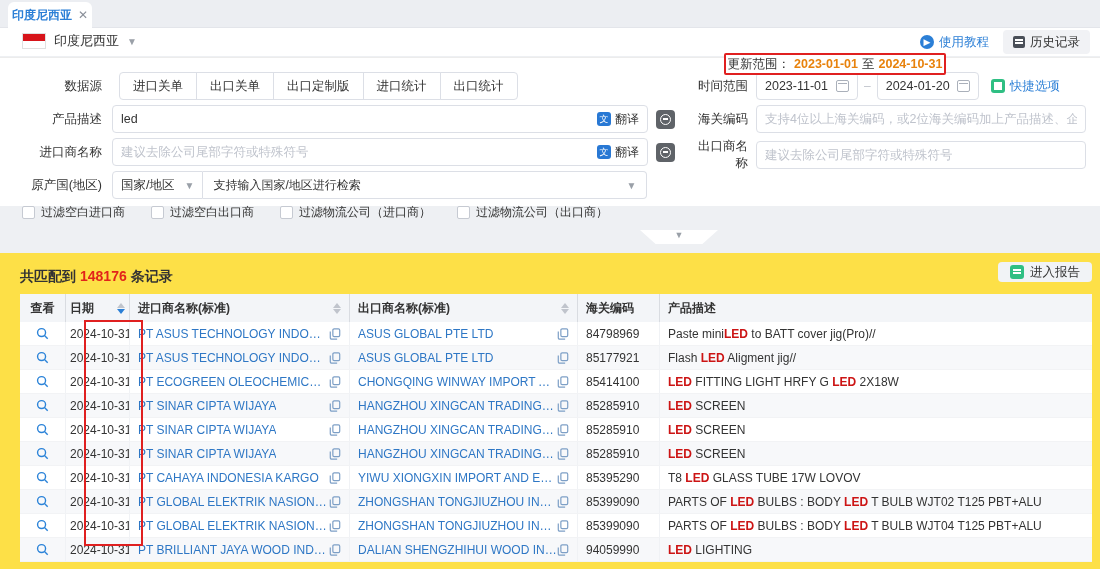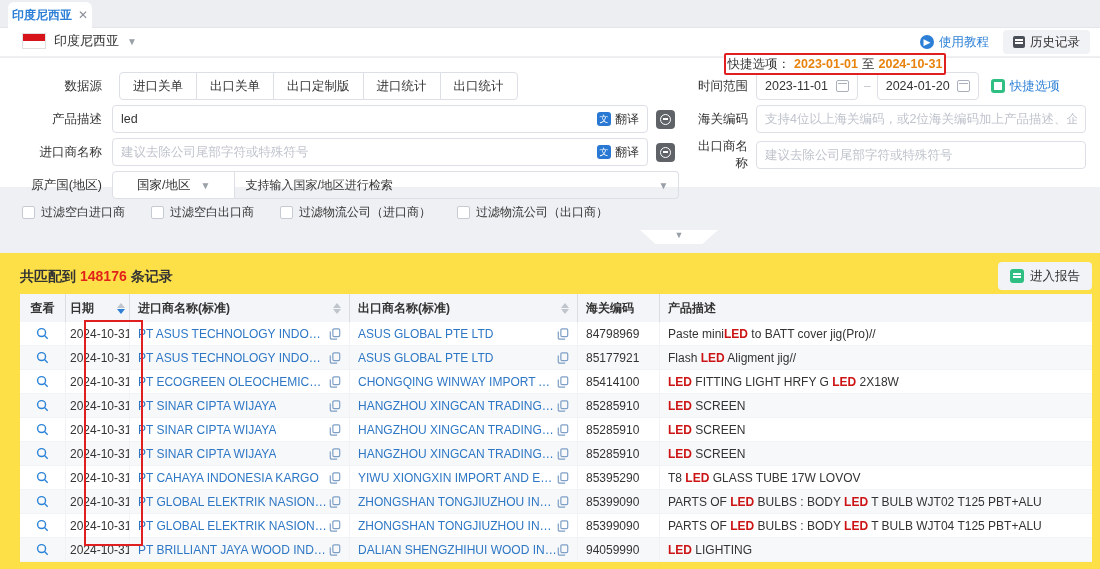--- a/index.html
+++ b/index.html
@@ -22,21 +22,21 @@
   .chev { color:#9aa0a8; font-size:10px; }
   .hdr-right { position:absolute; right:10px; top:0; height:28px; display:flex; align-items:center; gap:14px; }
   .tutorial { display:flex; align-items:center; gap:5px; color:#2b7fd6; font-size:12.5px; cursor:pointer; }
   .tut-ic { width:14px; height:14px; border-radius:50%; background:#2b7fd6; color:#fff; font-size:9px; display:flex; align-items:center; justify-content:center; }
   .histbtn { display:flex; align-items:center; gap:5px; background:#f1f2f5; border-radius:4px; height:24px; padding:0 10px; font-size:12.5px; color:#333; cursor:pointer; }
   .hist-ic { width:12px; height:12px; background:#4a4f58; border-radius:2px; position:relative; }
   .hist-ic:before { content:""; position:absolute; left:2px; top:3px; width:8px; height:1.5px; background:#fff; box-shadow:0 3px 0 #fff; }
   .corner-ic { position:absolute; right:-6px; top:31px; width:18px; height:18px; background:#f7b32b; border-radius:3px; }
 
   
-  .filters { position:absolute; left:0; top:57px; width:1100px; height:130px; background:#fff; border-top:1px solid #ececec; }
+  .filters { position:absolute; left:0; top:57px; width:1100px; height:149px; background:#fff; border-top:1px solid #ececec; }
   .frow { position:absolute; display:flex; align-items:center; }
   .flabel { width:92px; text-align:right; padding-right:10px; font-size:12.5px; color:#333; }
   .flabel-r { width:66px; text-align:right; padding-right:8px; font-size:12.5px; color:#333; }
 
   .dsgroup { display:flex; }
   .dsbtn { height:28px; padding:0 13px; background:#fff; border:1px solid #dcdfe6; font-size:12.5px; color:#333; margin-left:-1px; cursor:pointer; display:flex; align-items:center; }
   .dsbtn:first-child { border-radius:4px 0 0 4px; margin-left:7px; }
   .dsbtn:last-child { border-radius:0 4px 4px 0; }
   .dsbtn.active { background:#e9f4ff; color:#2f8ce0; border-color:#9fd0f5; z-index:2; position:relative; }
 
@@ -53,38 +53,38 @@
      linear-gradient(#fff,#fff) 0 100%/4px 4px no-repeat,
      linear-gradient(#fff,#fff) 100% 100%/4px 4px no-repeat; }
 
   .translate { margin-left:auto; display:flex; align-items:center; gap:4px; cursor:pointer; }
   .tr-ic { width:14px; height:14px; background:#2878d4; border-radius:3px; color:#fff; font-size:9px; display:flex; align-items:center; justify-content:center; }
   .tr-txt { color:#333; font-size:12px; }
   .eq-ic { width:19px; height:19px; background:#5f6368; border-radius:4px; display:flex; align-items:center; justify-content:center; margin-left:8px; cursor:pointer; }
   .eq-ic span { width:11px; height:11px; border:1.4px solid #fff; border-radius:50%; display:flex; align-items:center; justify-content:center; }
   .eq-ic span:before { content:""; width:5px; height:1.4px; background:#fff; display:block; }
 
-  .selbox { height:28px; border:1px solid #dcdfe6; border-radius:4px 0 0 4px; display:flex; align-items:center; padding:0 24px; gap:10px; font-size:12.5px; background:#fff; }
+  .selbox { height:28px; border:1px solid #dcdfe6; border-radius:4px 0 0 4px; display:flex; align-items:center; padding:0 8px; gap:10px; font-size:12.5px; background:#fff; }
   .selinput { height:28px; border:1px solid #dcdfe6; border-left:none; border-radius:0 4px 4px 0; display:flex; align-items:center; padding:0 10px; flex:1; }
 
   .cbrow { display:flex; gap:26px; }
   .cbitem { display:flex; align-items:center; gap:6px; cursor:pointer; }
   .cbbox { width:13px; height:13px; border:1px solid #c6cad2; border-radius:2px; background:#fff; }
   .cbtext { font-size:12px; color:#333; }
 
   
   .band { position:absolute; left:0; top:230px; width:1100px; height:23px; background:#eef0f3; }
   .collapse-tab { position:absolute; left:640px; top:230px; width:78px; height:14px; background:#fff; clip-path:polygon(0 0,100% 0,80% 100%,20% 100%); display:flex; align-items:flex-start; justify-content:center; cursor:pointer; }
   .collapse-tab .c { color:#9aa0a8; font-size:9px; line-height:10px; }
 
   
   .results { position:absolute; left:0; top:253px; width:1100px; height:316px; background:#fde047; }
   .count-line { position:absolute; left:20px; top:15px; font-size:14px; font-weight:bold; color:#333; }
   .count-num { color:#e2231a; padding:0 4px; }
-  .report-btn { position:absolute; right:8px; top:9px; height:28px; background:#f1f3f6; border-radius:4px; display:flex; align-items:center; gap:6px; padding:0 12px; font-size:12.5px; color:#333; cursor:pointer; }
+  .report-btn { position:absolute; right:8px; top:9px; height:20px; background:#f1f3f6; border-radius:4px; display:flex; align-items:center; gap:6px; padding:0 12px; font-size:12.5px; color:#333; cursor:pointer; }
   .rep-ic { width:14px; height:14px; background:#2fbf83; border-radius:3px; position:relative; }
   .rep-ic:before { content:""; position:absolute; left:3px; top:4px; width:8px; height:1.5px; background:#fff; box-shadow:0 3px 0 #fff; }
 
   .table { position:absolute; left:20px; top:41px; width:1072px; }
   .trh { display:flex; background:#f3f5f8; height:28px; align-items:center; font-weight:bold; color:#333; }
   .trh .cell { border-right:1px solid #d9dce1; }
   .trh .cell:last-child { border-right:none; }
   .tr { display:flex; height:24px; align-items:center; border-bottom:1px solid #f2f3f5; background:#fff; }
   .tr:nth-child(even) { background:#f7f8fa; }
   .cell { padding:0 8px; display:flex; align-items:center; height:100%; overflow:hidden; white-space:nowrap; font-size:12px; }
@@ -559,18 +559,18 @@
      <div class="cell c-hs">94059990</div>
      <div class="cell c-desc">
             <span><span class="hl">LED</span> LIGHTING</span>
           </div>
    </div>
       </div>
   </div>
 </div>
 
 <div class="anno anno-update">
-  <span>快捷选项：</span>
+  <span>更新范围：</span>
   <b>2023-01-01</b>
   <span>至</span>
   <b>2024-10-31</b>
 </div>
 <div class="anno anno-date"></div>
 
 </body></html>

